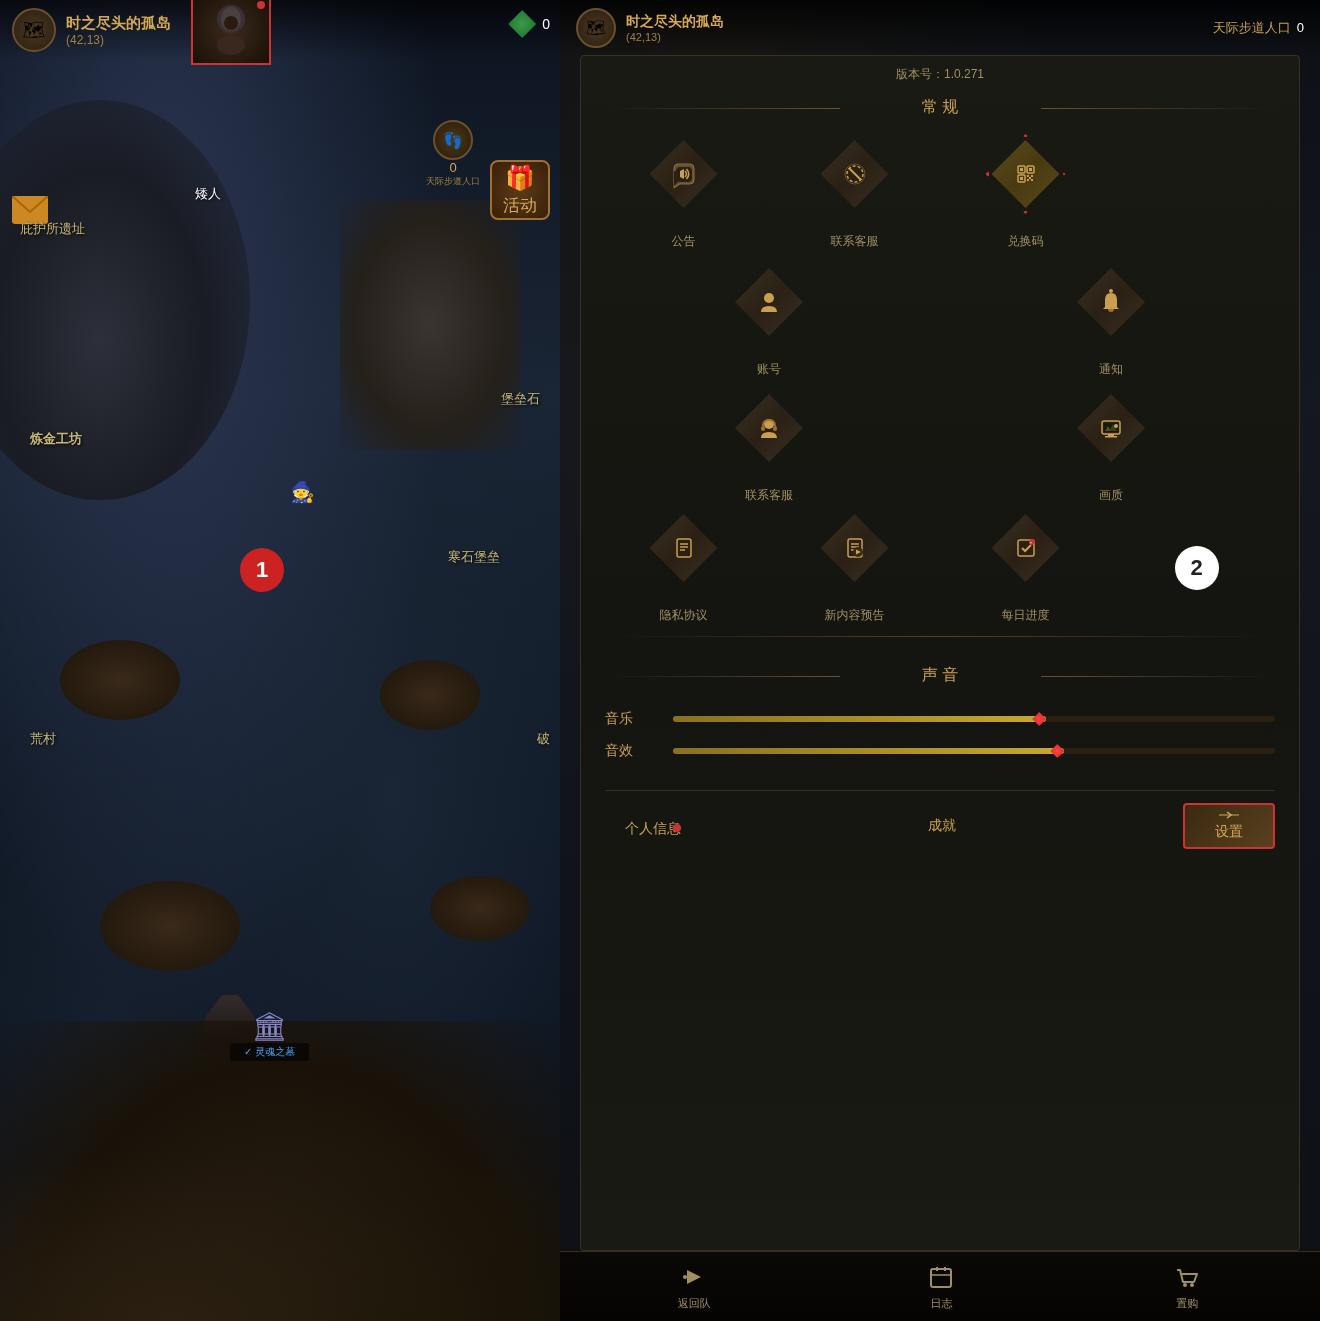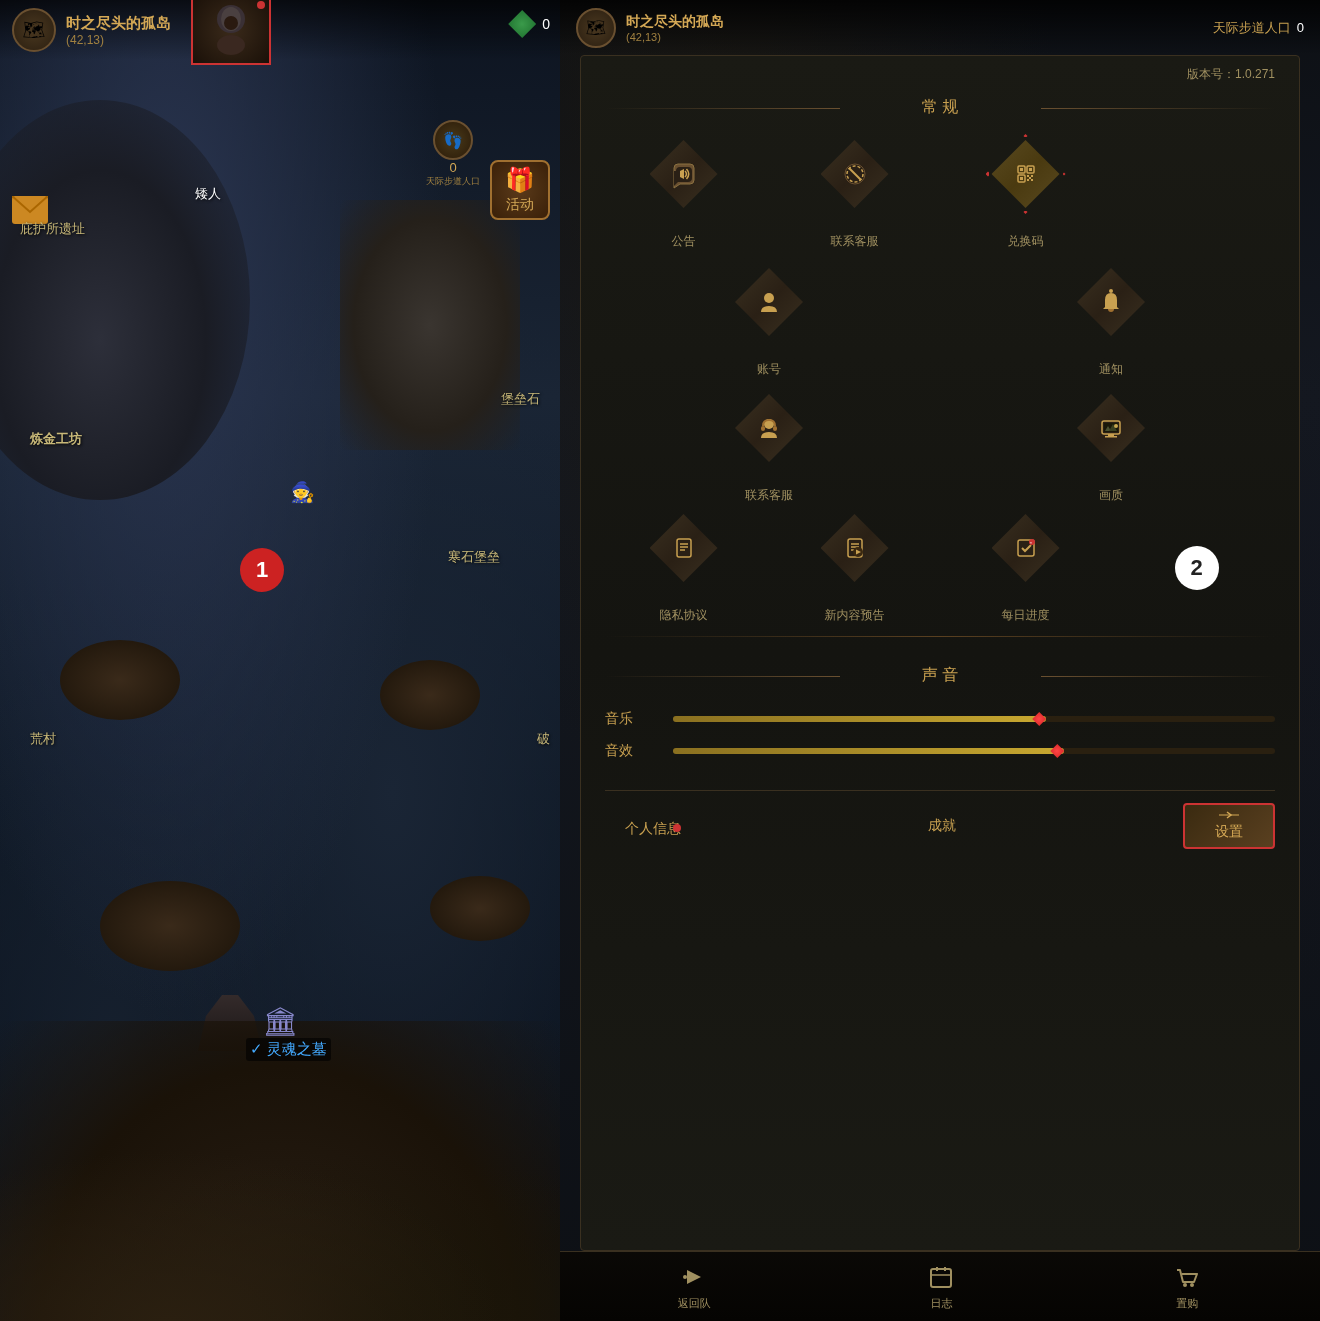--- a/index.html
+++ b/index.html
@@ -160,21 +160,21 @@
       background: radial-gradient(circle, #5a3a1a 0%, #3a2008 100%);
       border: 2px solid #a07030;
       border-radius: 8px;
       display: flex;
       flex-direction: column;
       align-items: center;
       justify-content: center;
       gap: 2px;
     }
     .activity-icon { font-size: 24px; }
-    .activity-text { color: #d4a855; font-size: 14px; }
+    .activity-text { color: #d4a855; font-size: 17px; }
 
     
     .step-counter {
       position: absolute;
       top: 120px;
       right: 80px;
       color: #d4a855;
       font-size: 13px;
       text-align: center;
     }
@@ -223,25 +223,24 @@
       bottom: 260px;
       left: 230px;
       font-size: 24px;
       color: #8888cc;
       display: flex;
       flex-direction: column;
       align-items: center;
     }
     .soul-check {
       color: #44aaff;
-      font-size: 15px;
+      font-size: 10px;
       background: rgba(0,0,0,0.6);
-      padding: 2px 4px;
+      padding: 2px 14px;
       border-radius: 3px;
-      margin-left: 16px;
     }
 
     
     .rock-structure {
       position: absolute;
       border-radius: 50%;
       background: radial-gradient(ellipse, #3a2a1a 0%, #1a1208 100%);
     }
     .rock-1 { width: 120px; height: 80px; top: 640px; left: 60px; }
     .rock-2 { width: 100px; height: 70px; top: 660px; right: 80px; }
@@ -336,21 +335,21 @@
       right: 20px;
       bottom: 70px;
       background: linear-gradient(180deg, #1a1a14 0%, #141410 50%, #1a1a14 100%);
       border: 1px solid #3a3020;
       border-radius: 4px;
       display: flex;
       flex-direction: column;
       padding: 0 24px 16px;
     }
     .version-text {
-      text-align: right;
+      text-align: center;
       color: #a09060;
       font-size: 12px;
       padding: 10px 0 6px;
     }
 
     
     .section-header {
       text-align: center;
       color: #c8a050;
       font-size: 16px;

